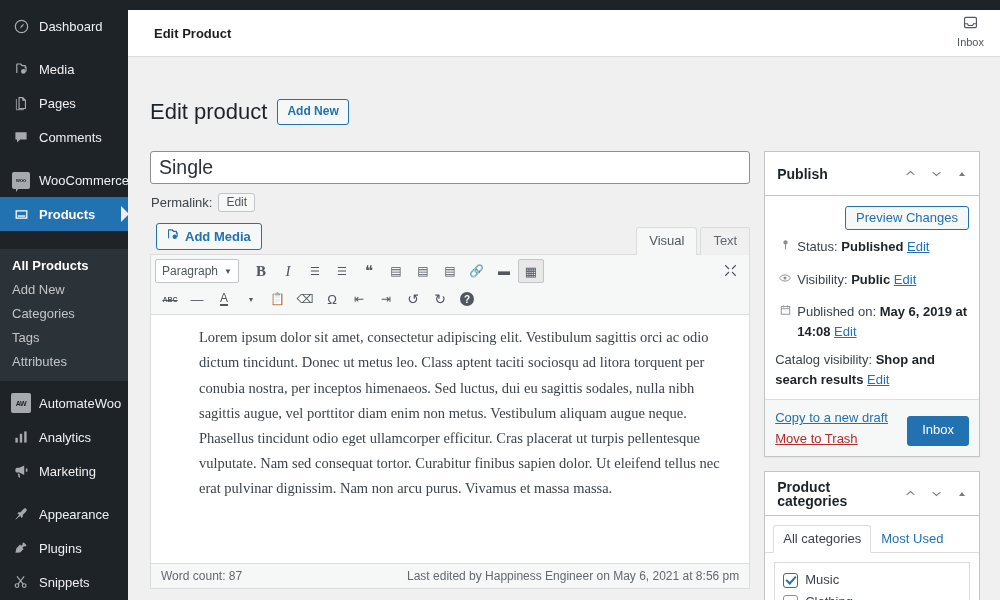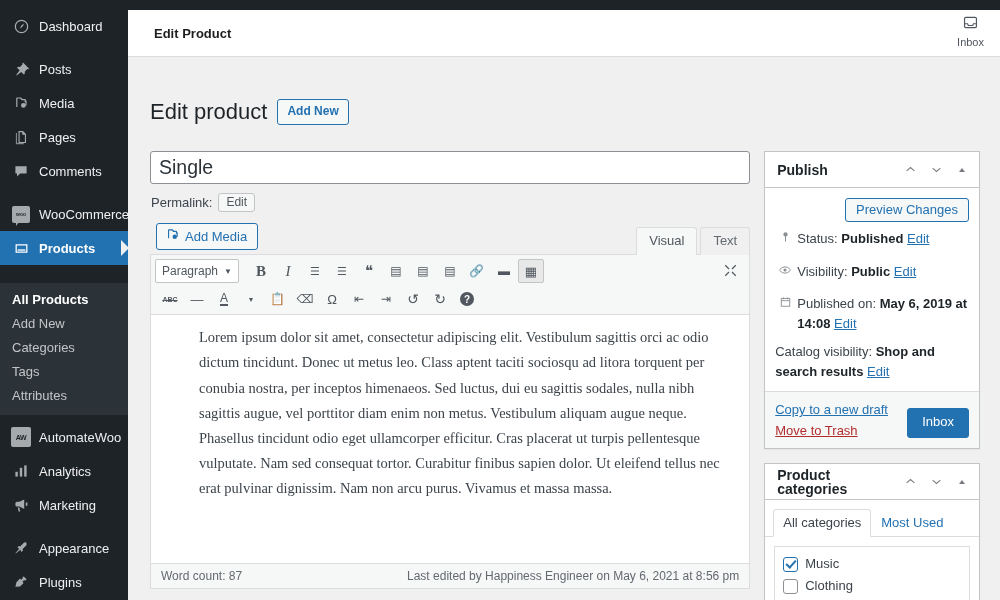--- a/index.html
+++ b/index.html
@@ -198,21 +198,21 @@
     padding: 0 0 0 0;
     height: 32px;
   }
   .add-media-btn {
     display: inline-flex; align-items: center; gap: 5px;
     background: #f6f7f7;
     border: 1px solid #2271b1;
     border-radius: 3px;
     color: #2271b1;
     font-size: 13px;
-    font-weight: 400;
+    font-weight: 700;
     padding: 3px 10px 4px 8px;
     cursor: pointer;
     margin-left: 6px;
     position: relative; top: 1px;
   }
   .editor-tabs {
     position: absolute; right: 0; bottom: -1px;
     display: flex;
   }
   .ed-tab {
@@ -310,21 +310,21 @@
   .postbox {
     background: #fff;
     border: 1px solid #c3c4c7;
     box-shadow: 0 1px 1px rgba(0,0,0,.04);
     margin-bottom: 14px;
   }
   .postbox-header {
     display: flex; align-items: center; justify-content: space-between;
     border-bottom: 1px solid #c3c4c7;
     padding: 0 0 0 12px;
-    height: 36px;
+    height: 44px;
   }
   .postbox-header h2 {
     font-size: 14px; font-weight: 600; color: #1d2327;
     margin: 0; line-height: 1;
   }
   .handle-actions { display: flex; align-items: center; }
   .order-btn, .toggle-btn {
     width: 26px; height: 30px;
     display: flex; align-items: center; justify-content: center;
     color: #787c82; cursor: pointer; font-size: 11px;
@@ -453,28 +453,20 @@
       <span class="mi">
         <svg width="17" height="17" viewBox="0 0 20 20" fill="currentColor">
             <path d="M10 2a8 8 0 100 16 8 8 0 000-16zm0 1.5a6.5 6.5 0 110 13 6.5 6.5 0 010-13zm3.4 2.6l-3.9 3.1-1.3 3.3 3.1-2.5 2.1-3.9z"></path>
           </svg>
       </span>
       <span class="mlabel">Dashboard</span>
     </div>
 
     <div class="menu-sep"></div>
 
-    <div class="menu-top">
-      <span class="mi">
-        <svg width="16" height="16" viewBox="0 0 20 20" fill="currentColor">
-            <path d="M12.5 2l-1 1 .8.8-3.6 3.6-2.4-.3L5 8.4l3.3 3.3L4 17.5l.5.5 5.8-4.3 3.3 3.3 1.3-1.3-.3-2.4 3.6-3.6.8.8 1-1L12.5 2z"></path>
-          </svg>
-      </span>
-      <span class="mlabel">Posts</span>
-    </div>
 
     <div class="menu-top">
       <span class="mi">
         <svg width="16" height="16" viewBox="0 0 20 20" fill="currentColor">
             <path d="M5 3h5l2 2h3a1 1 0 011 1v3h-1.5V6.5H11L9 4.5H5.5V15H4V4a1 1 0 011-1z"></path>
             <circle cx="13" cy="13" r="3"></circle>
             <path d="M15.5 7h1.5v6h-1.5z"></path>
           </svg>
       </span>
       <span class="mlabel">Media</span>

